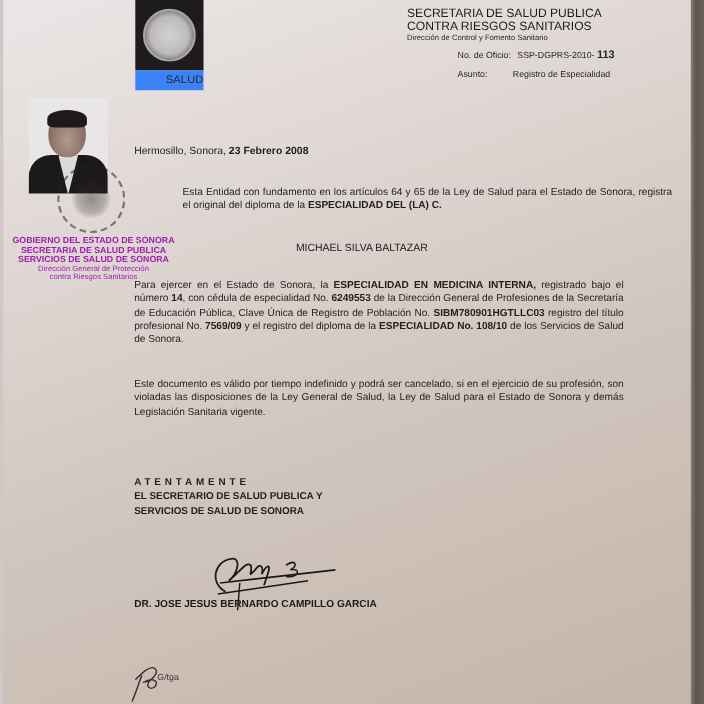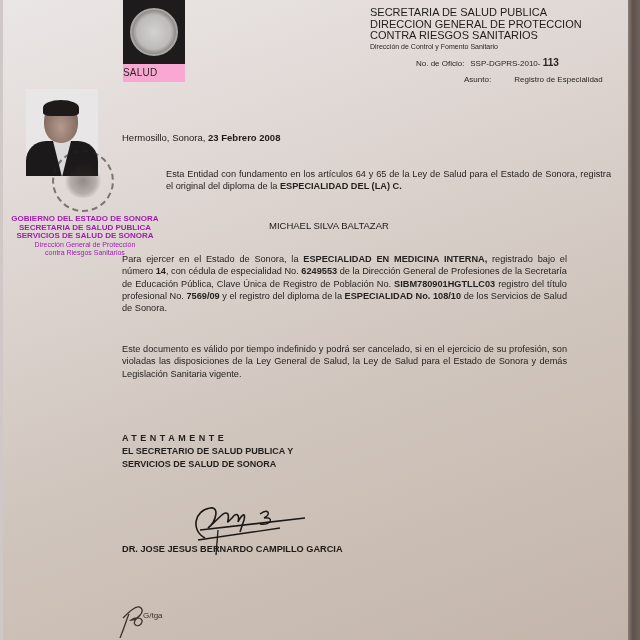--- a/index.html
+++ b/index.html
@@ -31,40 +31,40 @@
       width: 62px; height: 64px; background: #1d1b1b;
       display: flex; align-items: center; justify-content: center;
     }
     .logo-seal {
       width: 48px; height: 48px; border-radius: 50%;
       background: radial-gradient(circle, #d4d2d0 0%, #bdbbb9 55%, #8d8a88 70%, #c9c7c5 78%, #6d6a68 100%);
       border: 2px solid #a8a5a3;
       box-sizing: border-box;
     }
     .logo-label {
-      width: 62px; height: 18px; background: #f9a8d4;
-      font-size: 10px; color: #2a2727; text-align: left; line-height: 18px;
+      width: 62px; height: 18px; background: #3b82f6;
+      font-size: 10px; color: #2a2727; text-align: right; line-height: 18px;
       letter-spacing: 0.2px;
     }
     
     .header {
       position: absolute; left: 370px; top: 7px; width: 240px;
     }
     .header .line {
       font-size: 11px; line-height: 11.5px; color: #201c1a; white-space: nowrap;
     }
     .header .sub {
       font-size: 7px; line-height: 10px; color: #2a2523; white-space: nowrap;
     }
     .header .meta {
       font-size: 8px; margin-top: 5px; white-space: nowrap; color: #2a2523;
     }
     .header .meta .lbl { display: inline-block; width: 52px; padding-left: 46px; }
     .header .meta b { font-size: 10px; }
-    .header .meta2 { margin-top: 7px; margin-left: 48px; }
+    .header .meta2 { margin-top: 7px; }
     .header .meta2 .lbl { width: 48px; }
     
     .photo {
       position: absolute; left: 26px; top: 89px; width: 72px; height: 87px;
       background: #e8e6e6; overflow: hidden;
     }
     .photo .head {
       position: absolute; left: 18px; top: 14px; width: 34px; height: 40px;
       border-radius: 45% 45% 48% 48%;
       background: radial-gradient(ellipse at 50% 60%, #b49a8c 0%, #8c7468 60%, #6a5850 100%);
@@ -140,21 +140,20 @@
 
 <div class="logo">
   <div class="logo-top">
     <div class="logo-seal"></div>
   </div>
   <div class="logo-label">SALUD</div>
 </div>
 
 <div class="header">
   <div class="line">SECRETARIA DE SALUD PUBLICA</div>
-  <div class="line">DIRECCION GENERAL DE PROTECCION</div>
   <div class="line">CONTRA RIESGOS SANITARIOS</div>
   <div class="sub">Dirección de Control y Fomento Sanitario</div>
   <div class="meta">
     <span class="lbl">No. de Oficio:</span>
     <span>SSP-DGPRS-2010-</span>
     <b>113</b>
   </div>
   <div class="meta meta2">
     <span class="lbl">Asunto:</span>
     <span>Registro de Especialidad</span>

